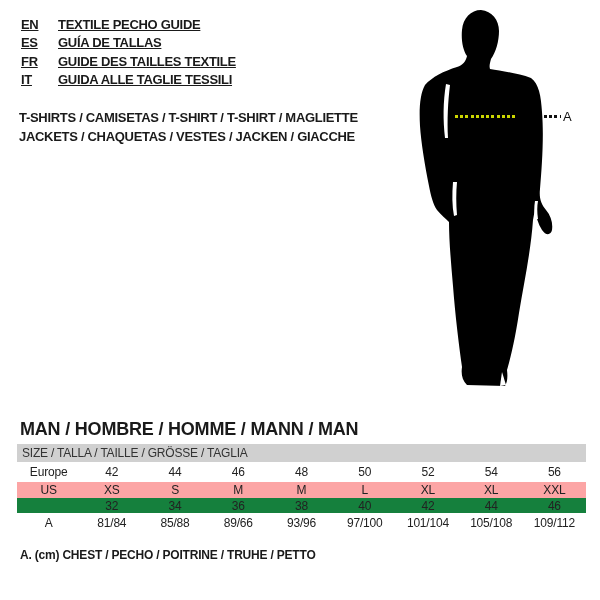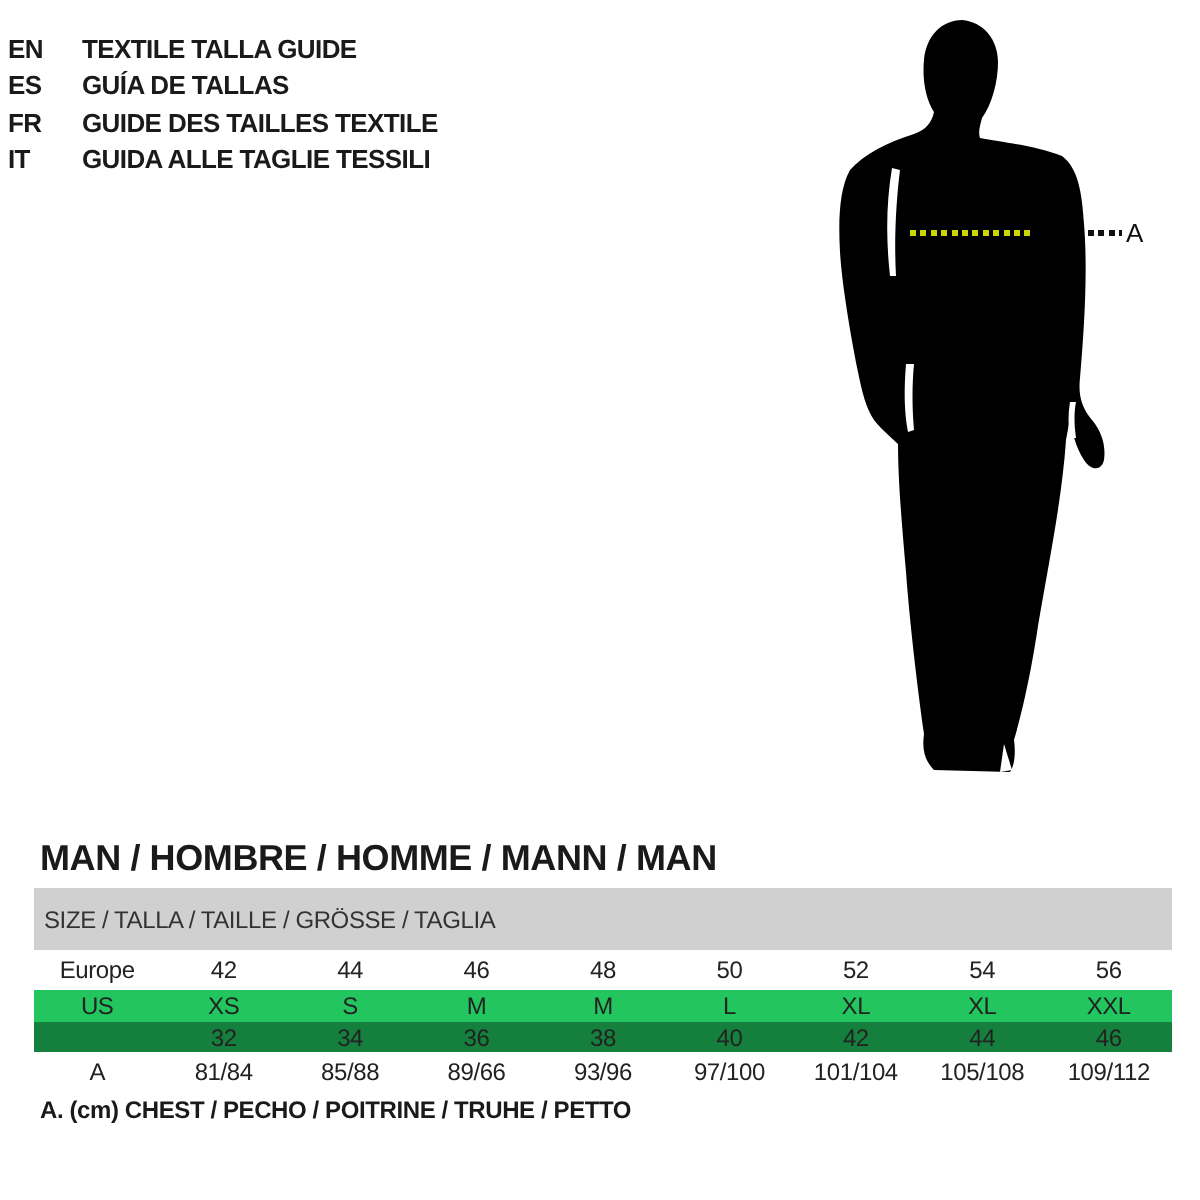--- a/index.html
+++ b/index.html
@@ -1,73 +1,77 @@
 <!DOCTYPE html>
 <html><head>
 <meta charset="utf-8">
 <style>
   html,body{margin:0;padding:0;background:#fff;}
   .page{
     position:relative;width:600px;height:600px;background:#ffffff;overflow:hidden;
     font-family:"Liberation Sans",sans-serif;color:#1a1a1a;
   }
   
-  .languages{position:absolute;left:4px;top:16px;}
+  .languages{position:absolute;left:21px;top:16px;text-decoration:underline;}
   .lang-row{display:flex;height:18.3px;line-height:18.3px;font-size:13px;font-weight:bold;letter-spacing:-0.3px;}
   .lang-code{width:37px;}
   
   .categories{position:absolute;left:19px;top:109px;font-size:13px;font-weight:bold;letter-spacing:-0.3px;line-height:18.5px;}
   
   .figure{position:absolute;left:0;top:0;width:600px;height:410px;}
   .figure svg{position:absolute;left:405px;top:8px;}
   .dash-yellow{position:absolute;left:455px;top:115px;width:62px;height:3px;
     background:repeating-linear-gradient(90deg,#ccd600 0 3px,transparent 3px 5.2px);}
   .dash-black{position:absolute;left:544px;top:115px;width:17px;height:3px;
     background:repeating-linear-gradient(90deg,#111 0 3px,transparent 3px 5.2px);}
   .measure-label{position:absolute;left:563px;top:109px;font-size:13px;color:#111;}
   
   .section-title{position:absolute;left:20px;top:419px;font-size:18px;font-weight:bold;letter-spacing:-0.2px;}
   
   table.size-table{position:absolute;left:17px;top:444px;width:569px;border-collapse:collapse;table-layout:fixed;
     font-size:12px;letter-spacing:-0.2px;color:#222;}
   table.size-table td{padding:0;text-align:center;vertical-align:middle;}
   td.lbl{text-align:left;padding-left:5px;width:78px;}
-  tr.hdr{background:#d0d0d0;height:31px;color:#333;}
+  tr.hdr{background:#d0d0d0;height:18px;color:#333;}
   tr.hdr td{text-align:left;padding-left:5px;}
   tr.r-europe{height:20px;}
-  tr.r-us{height:16px;background:#22c55e;}
+  tr.r-us{height:16px;background:#fca5a5;}
   tr.r-usnum{height:15px;background:#15803d;}
   tr.r-a{height:20px;}
   
   .footnote{position:absolute;left:20px;top:548px;font-size:12px;font-weight:bold;letter-spacing:-0.2px;}
 </style>
 </head>
 <body>
 
 <div class="page">
 
   <section class="languages">
     <div class="lang-row">
       <span class="lang-code">EN</span>
-      <span class="lang-label">TEXTILE TALLA GUIDE</span>
+      <span class="lang-label">TEXTILE PECHO GUIDE</span>
     </div>
     <div class="lang-row">
       <span class="lang-code">ES</span>
       <span class="lang-label">GUÍA DE TALLAS</span>
     </div>
     <div class="lang-row">
       <span class="lang-code">FR</span>
       <span class="lang-label">GUIDE DES TAILLES TEXTILE</span>
     </div>
     <div class="lang-row">
       <span class="lang-code">IT</span>
       <span class="lang-label">GUIDA ALLE TAGLIE TESSILI</span>
     </div>
   </section>
 
+  <section class="categories">
+    <div>T-SHIRTS / CAMISETAS / T-SHIRT / T-SHIRT / MAGLIETTE</div>
+    <div>JACKETS / CHAQUETAS / VESTES / JACKEN / GIACCHE</div>
+  </section>
 
   <div class="figure">
     <svg width="160" height="385" viewBox="0 0 160 385" aria-hidden="true">
       <path d="
         M 76 2
         C 87 3 94 12 94 23
         C 94 33 91 44 86 51
         C 85 55 84 58 85 61
         C 96 63 113 65 126 70
         C 134 76 136 88 137 104

